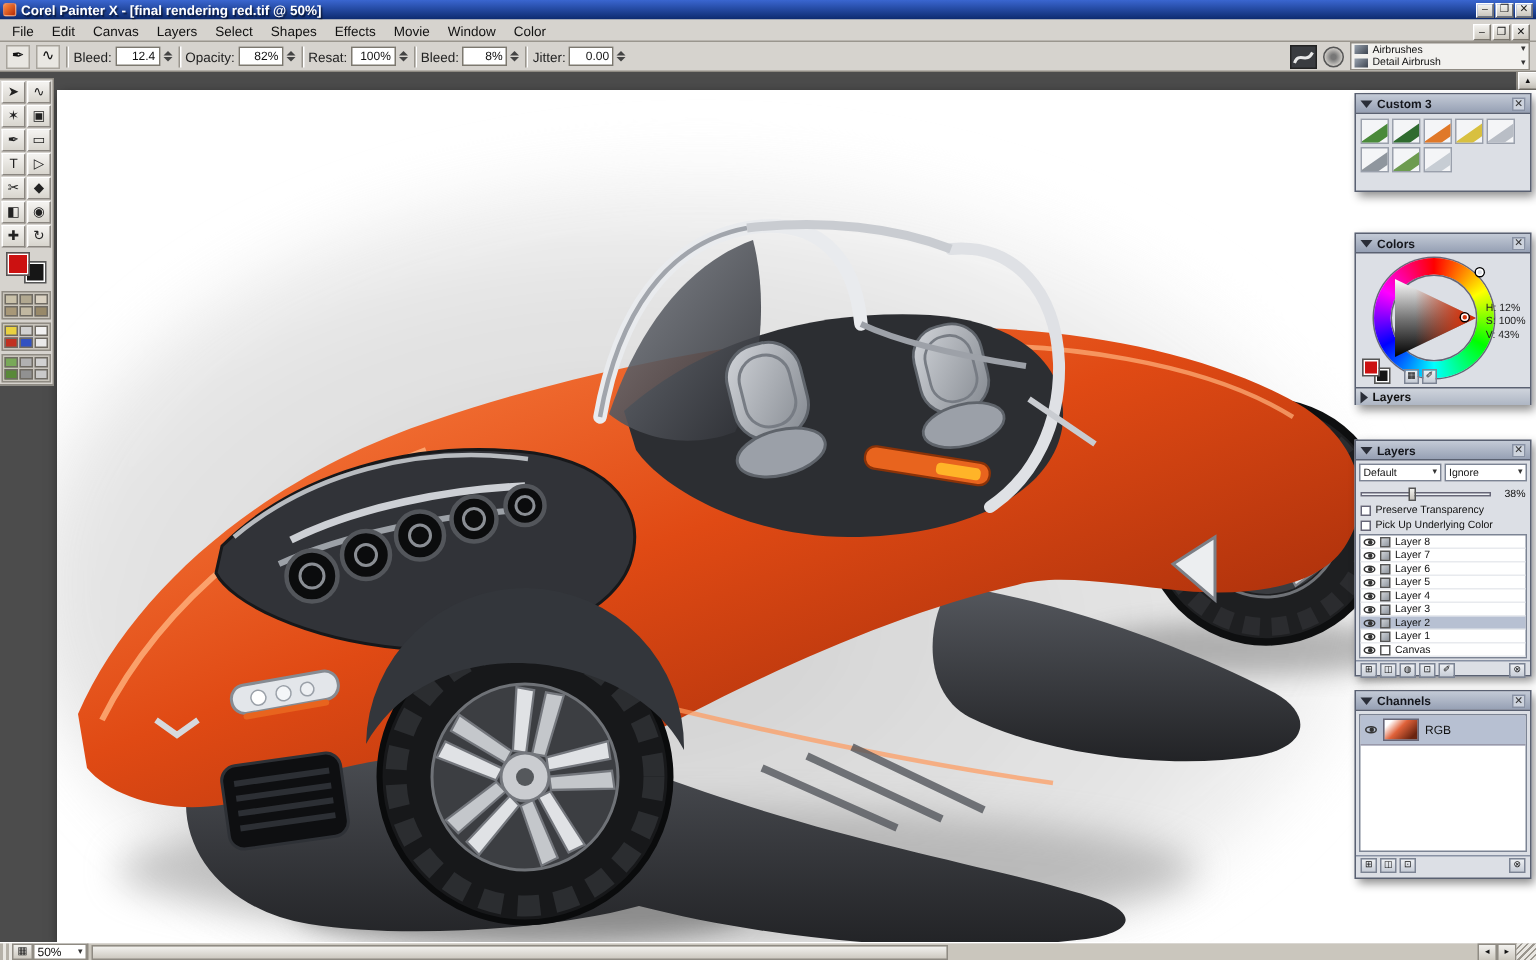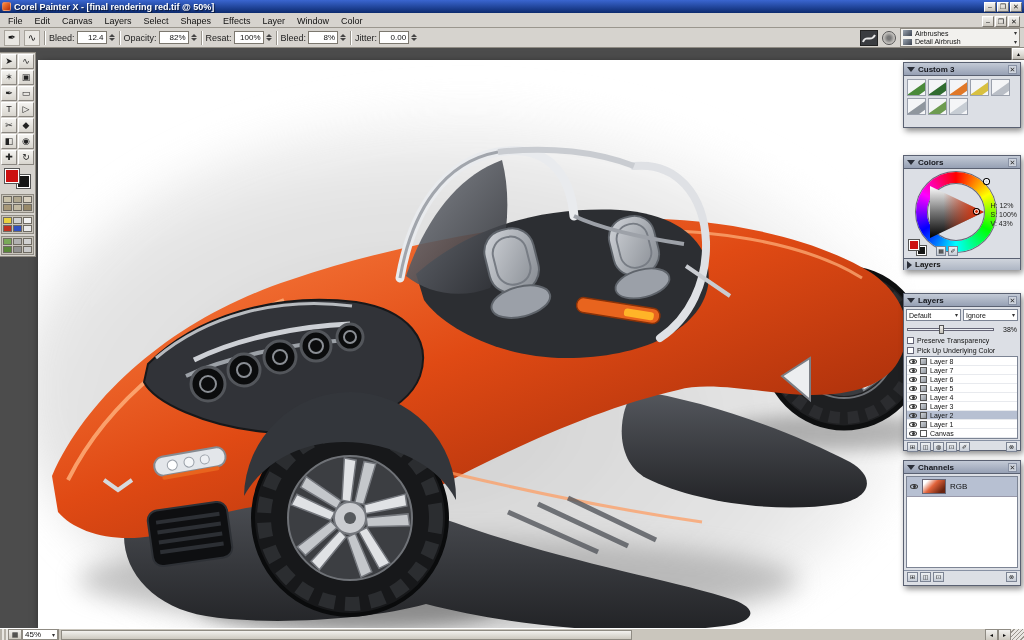--- a/index.html
+++ b/index.html
@@ -131,21 +131,21 @@
   </div>
 
   <div class="menubar">
     <span class="menu-item">File</span>
     <span class="menu-item">Edit</span>
     <span class="menu-item">Canvas</span>
     <span class="menu-item">Layers</span>
     <span class="menu-item">Select</span>
     <span class="menu-item">Shapes</span>
     <span class="menu-item">Effects</span>
-    <span class="menu-item">Layer</span>
+    <span class="menu-item">Movie</span>
     <span class="menu-item">Window</span>
     <span class="menu-item">Color</span>
     <span class="doc-btns">
       <span class="doc-btn">–</span>
       <span class="doc-btn">❐</span>
       <span class="doc-btn">✕</span>
     </span>
   </div>
 
   <div class="propbar">
@@ -625,21 +625,21 @@
         <span class="flex-sp"></span>
         <span class="foot-btn">⊗</span>
       </div>
     </div>
   </div>
 
   <div class="statusbar">
     <span class="sb-grip"></span>
     <span class="sb-btn">▦</span>
     <span class="sb-zoom">
-      <span>45%</span>
+      <span>50%</span>
       <span class="dd">▾</span>
     </span>
     <span class="hscroll">
       <span class="hs-thumb"></span>
       <span class="hs-sp"></span>
       <span class="hs-btn">◂</span>
       <span class="hs-btn">▸</span>
     </span>
     <span class="corner"></span>
   </div>

